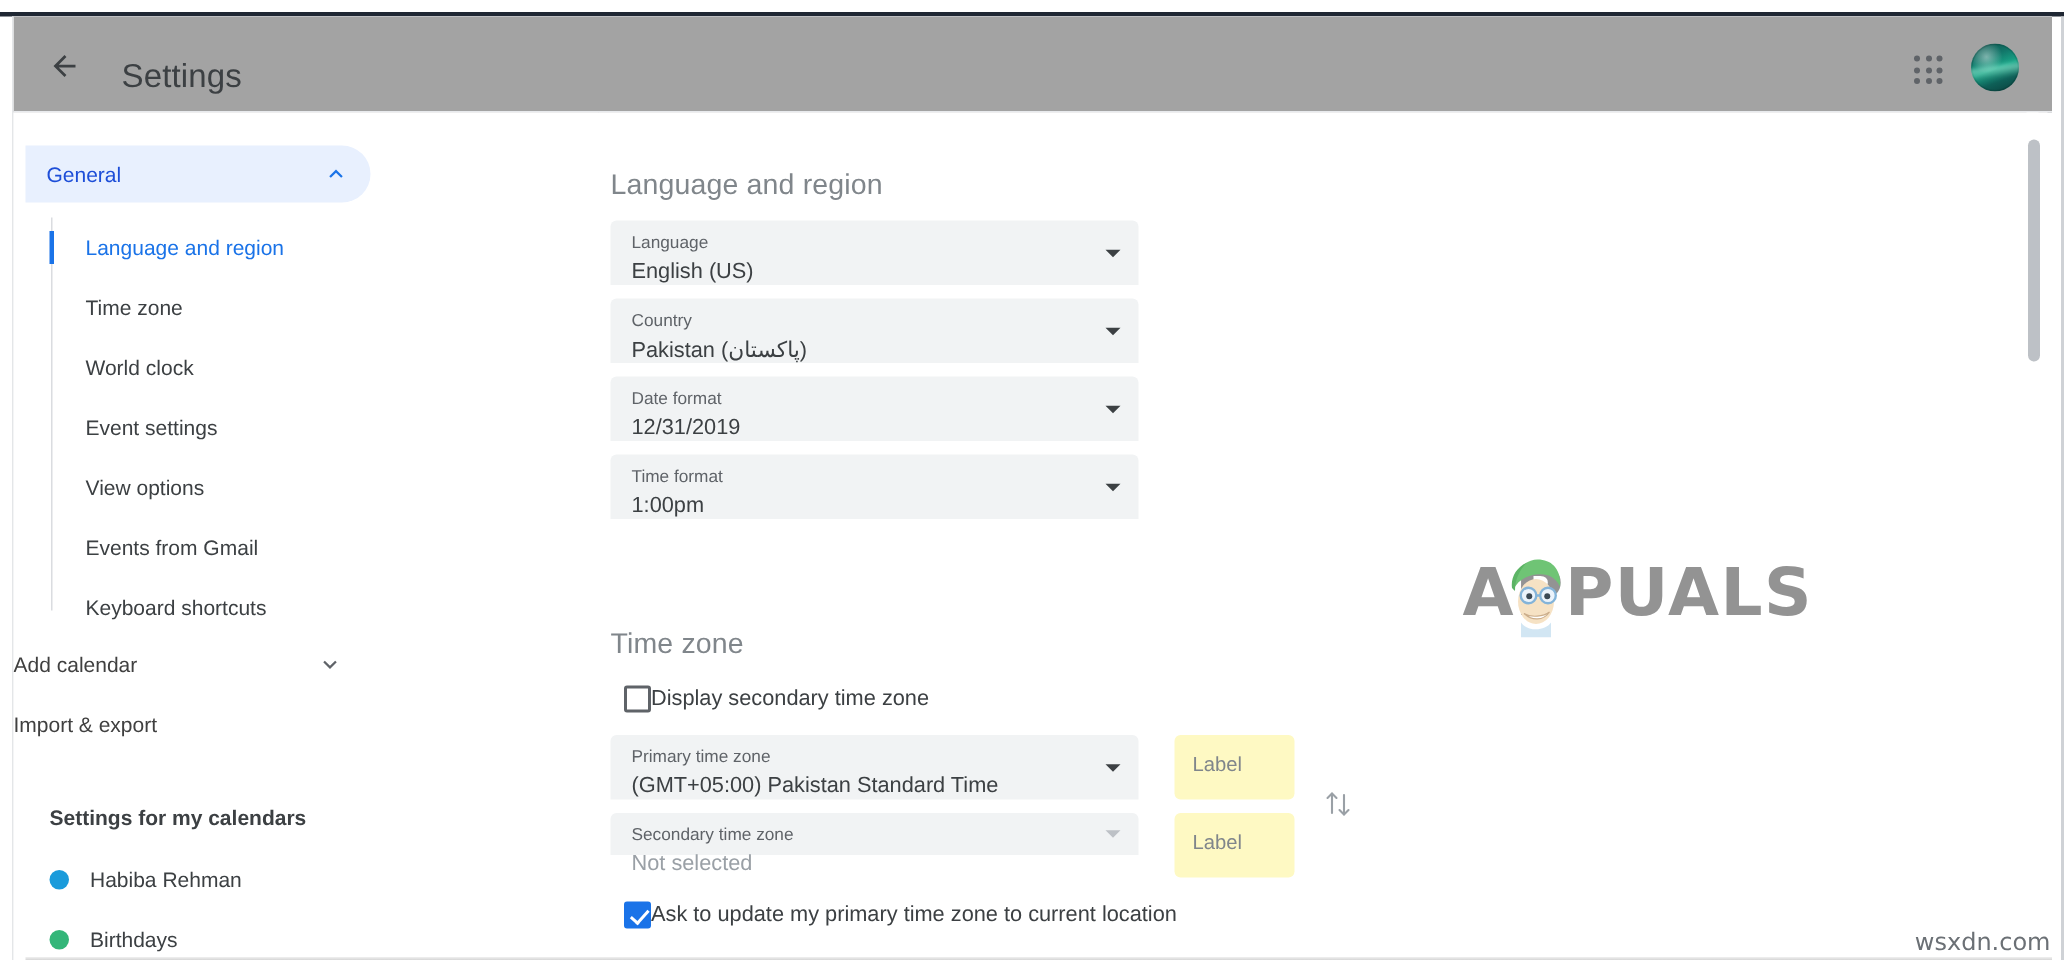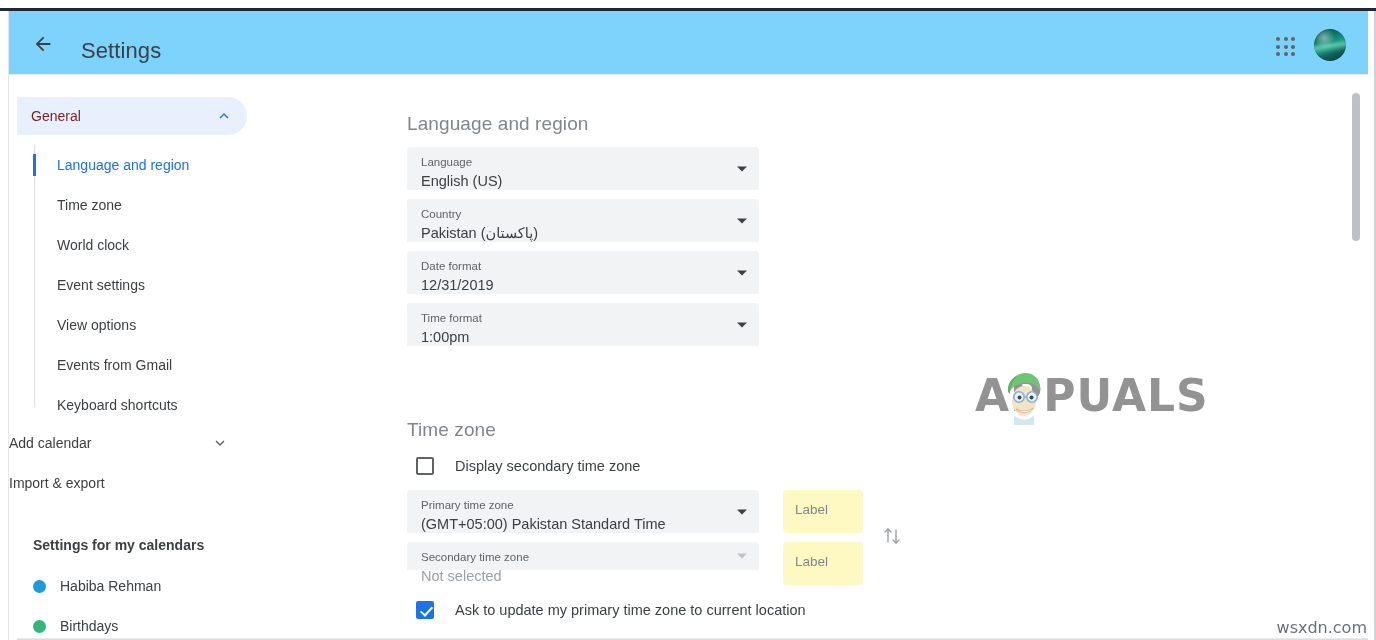--- a/index.html
+++ b/index.html
@@ -41,21 +41,21 @@
     right: 0; top: 11px;
     width: 2px; height: 629px;
     background: #cfd2d6;
   }
 
   
   .header {
     position: absolute;
     left: 0; top: 0;
     width: 1360px; height: 64px;
-    background: #7dd3fc;
+    background: #a3a3a3;
     border-bottom: 1px solid #e8eaed;
     box-sizing: border-box;
   }
   .back-btn {
     position: absolute;
     left: 16px; top: 15px;
     width: 36px; height: 36px;
     border-radius: 50%;
     display: flex; align-items: center; justify-content: center;
     cursor: pointer;
@@ -125,21 +125,21 @@
     height: 38px;
     background: #e8f0fe;
     border-radius: 0 19px 19px 0;
     display: flex;
     align-items: center;
     cursor: pointer;
   }
   .nav-section .label {
     margin-left: 14px;
     font-size: 14px;
-    color: #7f1d1d;
+    color: #1d4ed8;
     font-weight: 500;
   }
   .nav-section .chev {
     position: absolute;
     right: 14px; top: 50%;
     transform: translateY(-50%);
     display: flex;
   }
   .tree-line {
     position: absolute;
@@ -316,21 +316,20 @@
   .cbox.checked::after {
     content: "";
     position: absolute;
     left: 4.5px; top: 1px;
     width: 5px; height: 10px;
     border: solid #fff;
     border-width: 0 2px 2px 0;
     transform: rotate(42deg);
   }
   .checkrow .ctext {
-    margin-left: 21px;
     font-size: 14.5px;
     color: #3c4043;
     white-space: nowrap;
   }
 
   
   .scrolltrack {
     position: absolute;
     right: 3px; top: 64px;
     width: 14px;

